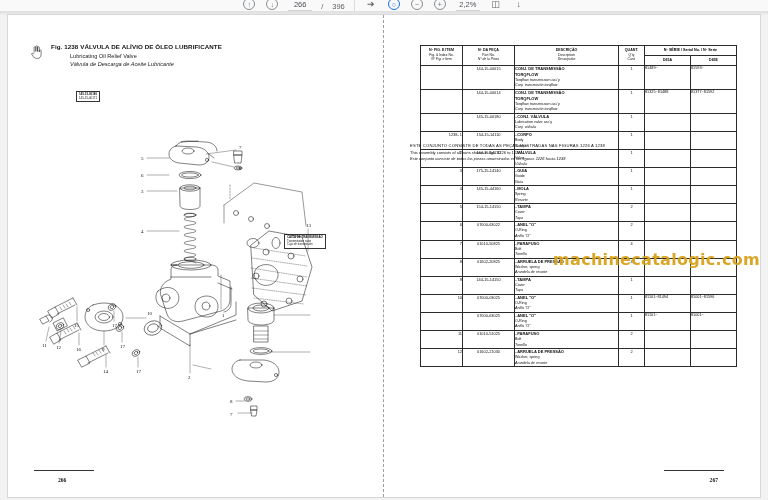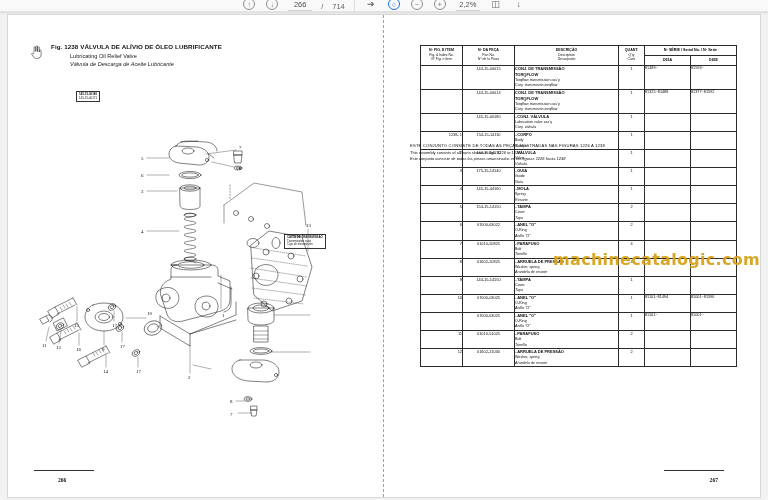--- a/index.html
+++ b/index.html
@@ -140,21 +140,21 @@
 
 <div id="toolbar">
   <div class="tb-ico">
     <div class="tb-circ">↑</div>
   </div>
   <div class="tb-ico">
     <div class="tb-circ">↓</div>
   </div>
   <div class="tb-field">266</div>
   <div class="tb-lbl">/</div>
-  <div class="tb-lbl">714</div>
+  <div class="tb-lbl">396</div>
   <div class="tb-sep"></div>
   <div class="tb-ico">➔</div>
   <div class="tb-ico">
     <div class="tb-circ sel">○</div>
   </div>
   <div class="tb-ico">
     <div class="tb-circ">−</div>
   </div>
   <div class="tb-ico">
     <div class="tb-circ">+</div>

